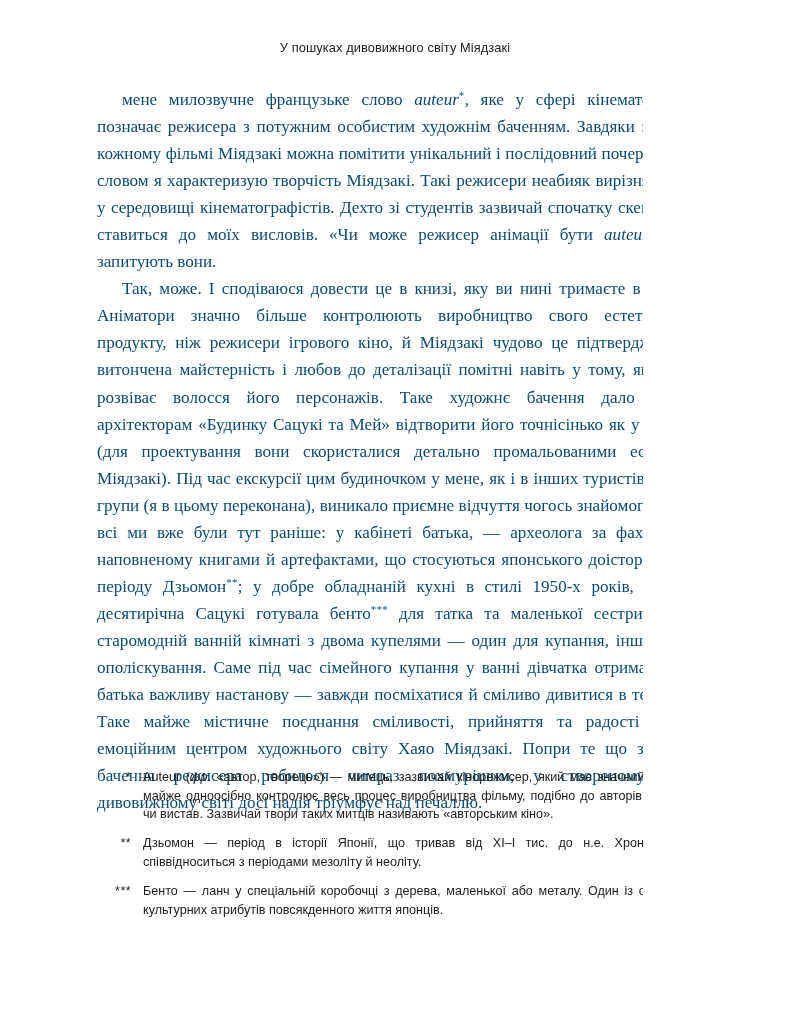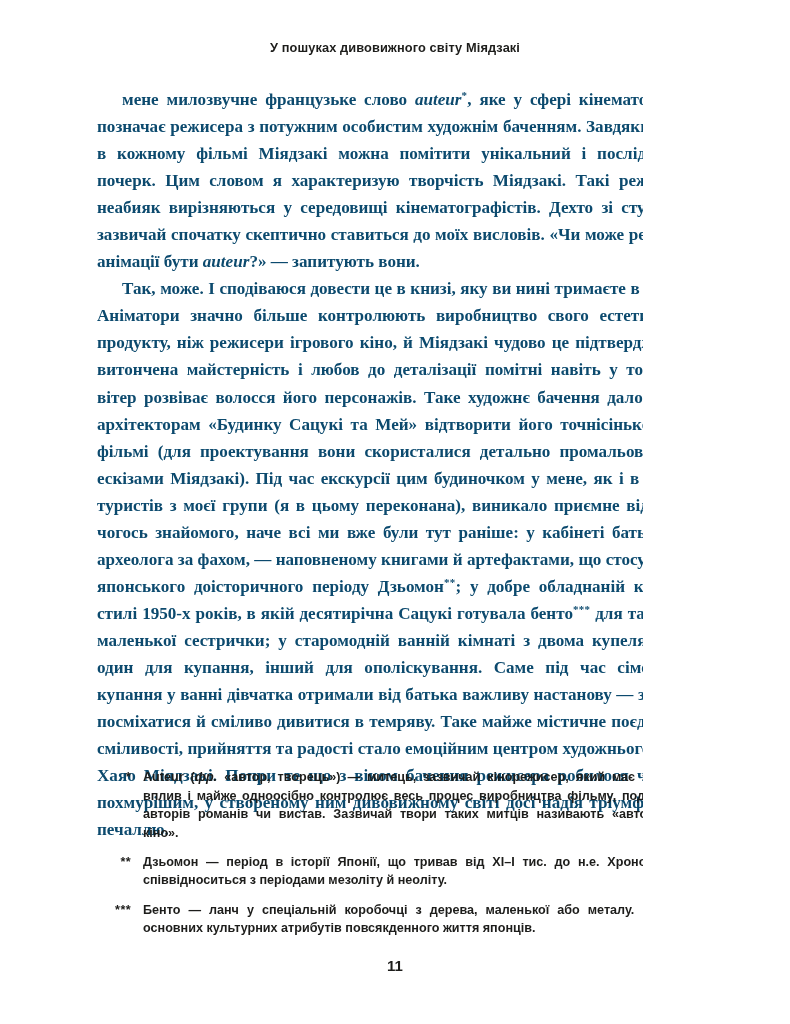--- a/index.html
+++ b/index.html
@@ -7,21 +7,20 @@
     padding: 0;
     background: #ffffff;
   }
   .page {
     position: relative;
     width: 643px;
     height: 1024px;
     background: #ffffff;
     overflow: hidden;
     box-sizing: border-box;
-    font-weight: bold;
   }
   .running-header {
     position: absolute;
     top: 40px;
     left: 0;
     width: 790px;
     text-align: center;
     font-family: "Liberation Sans", sans-serif;
     font-size: 12.8px;
     color: #1d1d1b;
@@ -117,15 +116,14 @@
     <div class="fn-row">
       <div class="fn-mark">**</div>
       <div class="fn-text">Дзьомон — період в історії Японії, що тривав від XI–I тис. до н.е. Хронологічно співвідноситься з періодами мезоліту й неоліту.</div>
     </div>
     <div class="fn-row">
       <div class="fn-mark">***</div>
       <div class="fn-text">Бенто — ланч у спеціальній коробочці з дерева, маленької або металу. Один із основних культурних атрибутів повсякденного життя японців.</div>
     </div>
   </div>
 
-  <div class="page-number">11</div>
 
 </div>
 
 </body></html>

